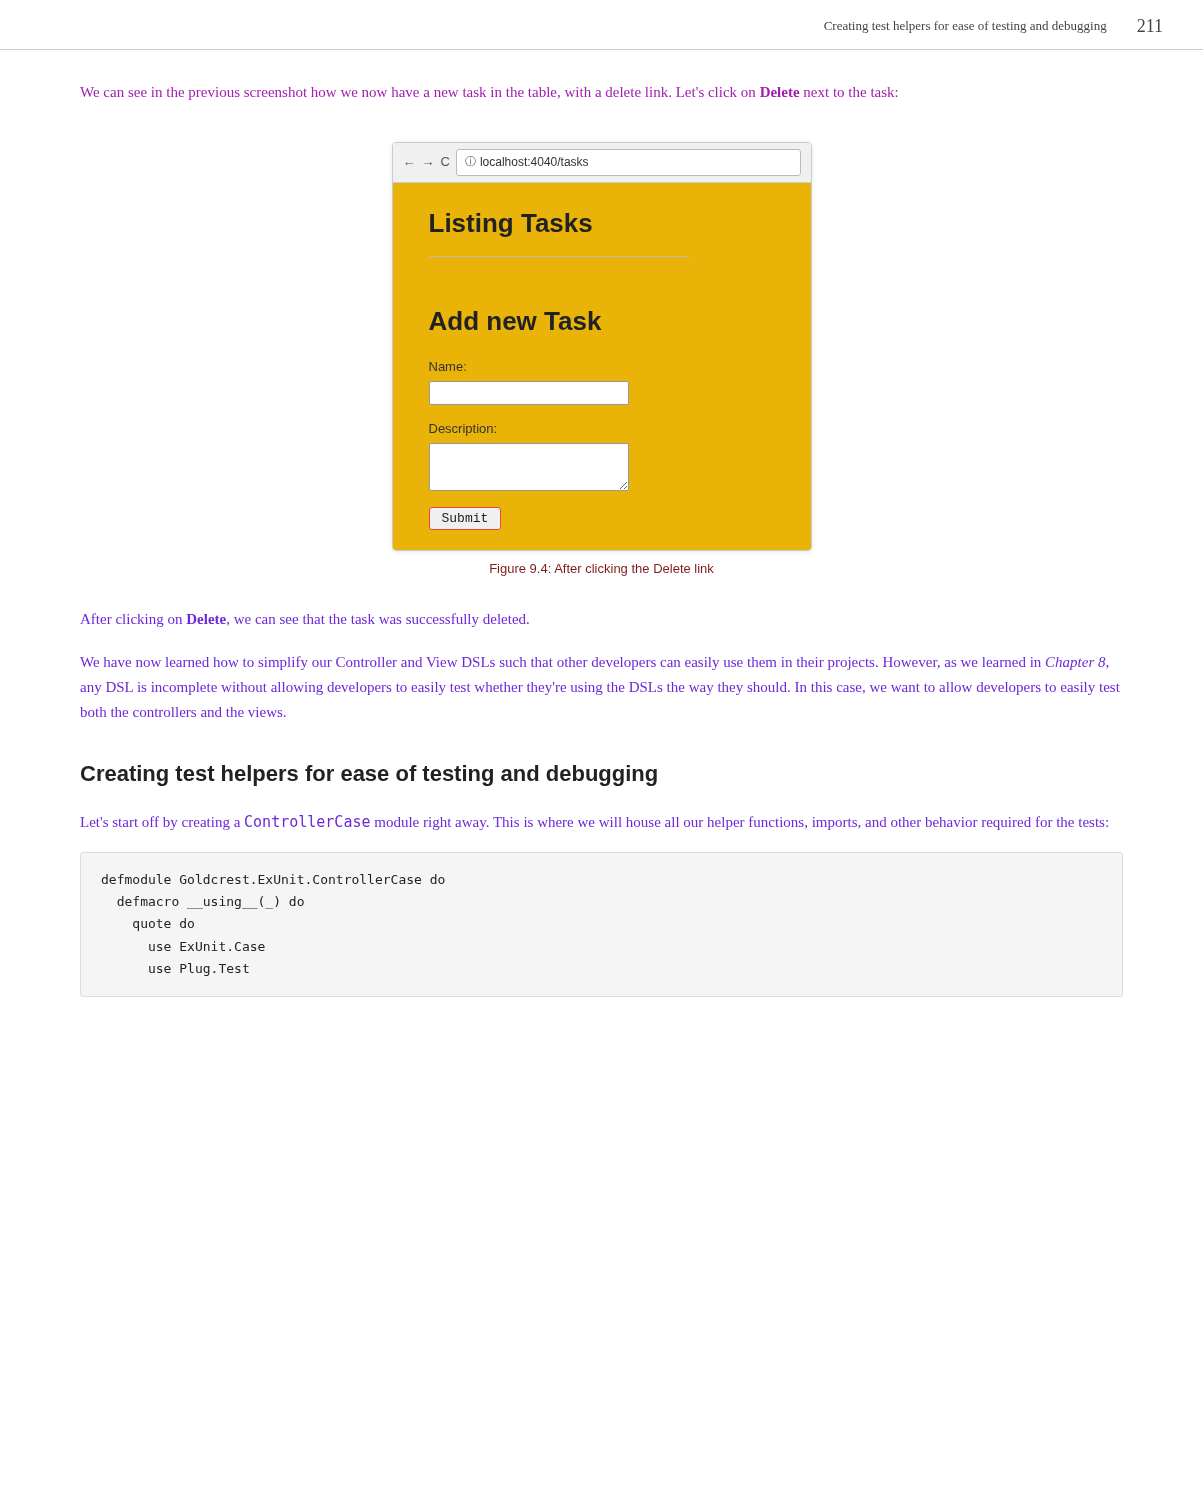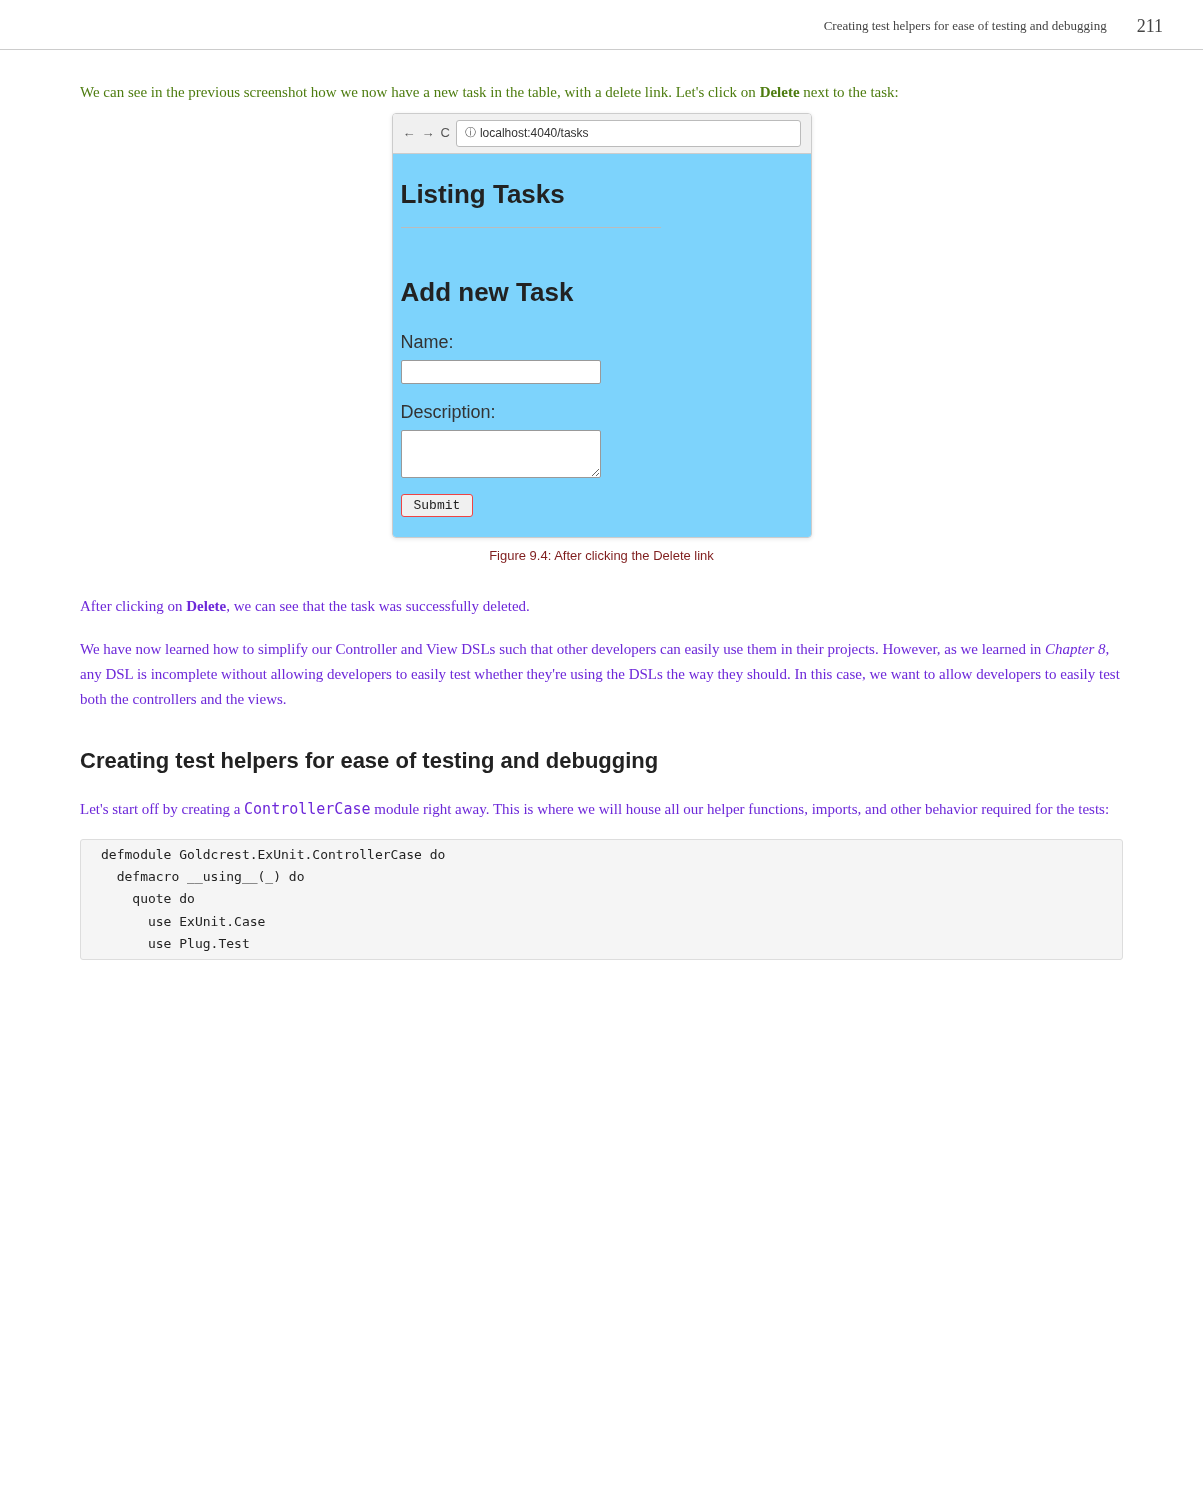--- a/index.html
+++ b/index.html
@@ -45,22 +45,22 @@
     }
 
     
     .content {
       padding: 30px 80px 30px 80px;
     }
 
     .intro-paragraph {
       font-size: 15px;
       line-height: 1.65;
-      margin-bottom: 8px;
-      color: #4d7c0f;
+      margin-bottom: 37px;
+      color: #a21caf;
     }
 
     
     .browser-mockup {
       width: 420px;
       margin: 0 auto 8px auto;
       border: 1px solid #ccc;
       border-radius: 4px;
       overflow: hidden;
       box-shadow: 0 1px 4px rgba(0,0,0,0.1);
@@ -95,22 +95,22 @@
       gap: 4px;
       font-family: Arial, sans-serif;
     }
 
     .browser-url-lock {
       font-size: 11px;
       color: #555;
     }
 
     .browser-content {
-      background: #7dd3fc;
-      padding: 20px 8px;
+      background: #eab308;
+      padding: 20px 36px;
     }
 
     .browser-page-title {
       font-family: Arial, sans-serif;
       font-size: 26px;
       font-weight: bold;
       color: #222;
       margin-bottom: 12px;
     }
 
@@ -133,21 +133,21 @@
       font-family: Arial, sans-serif;
       font-size: 26px;
       font-weight: bold;
       color: #222;
       margin-bottom: 14px;
       margin-top: 44px;
     }
 
     .browser-form-label {
       font-family: Arial, sans-serif;
-      font-size: 18px;
+      font-size: 13px;
       color: #333;
       margin-bottom: 3px;
       display: block;
     }
 
     .browser-form-group {
       margin-bottom: 14px;
     }
 
     .browser-input {
@@ -214,21 +214,21 @@
       font-weight: bold;
       color: #222;
       margin: 32px 0 18px 0;
     }
 
     
     .code-block {
       background: #f5f5f5;
       border: 1px solid #ddd;
       border-radius: 3px;
-      padding: 4px 20px;
+      padding: 16px 20px;
       font-family: 'Courier New', Courier, monospace;
       font-size: 13px;
       line-height: 1.7;
       color: #222;
       margin-top: 16px;
       overflow-x: auto;
     }
 
     .code-block pre {
       margin: 0;

